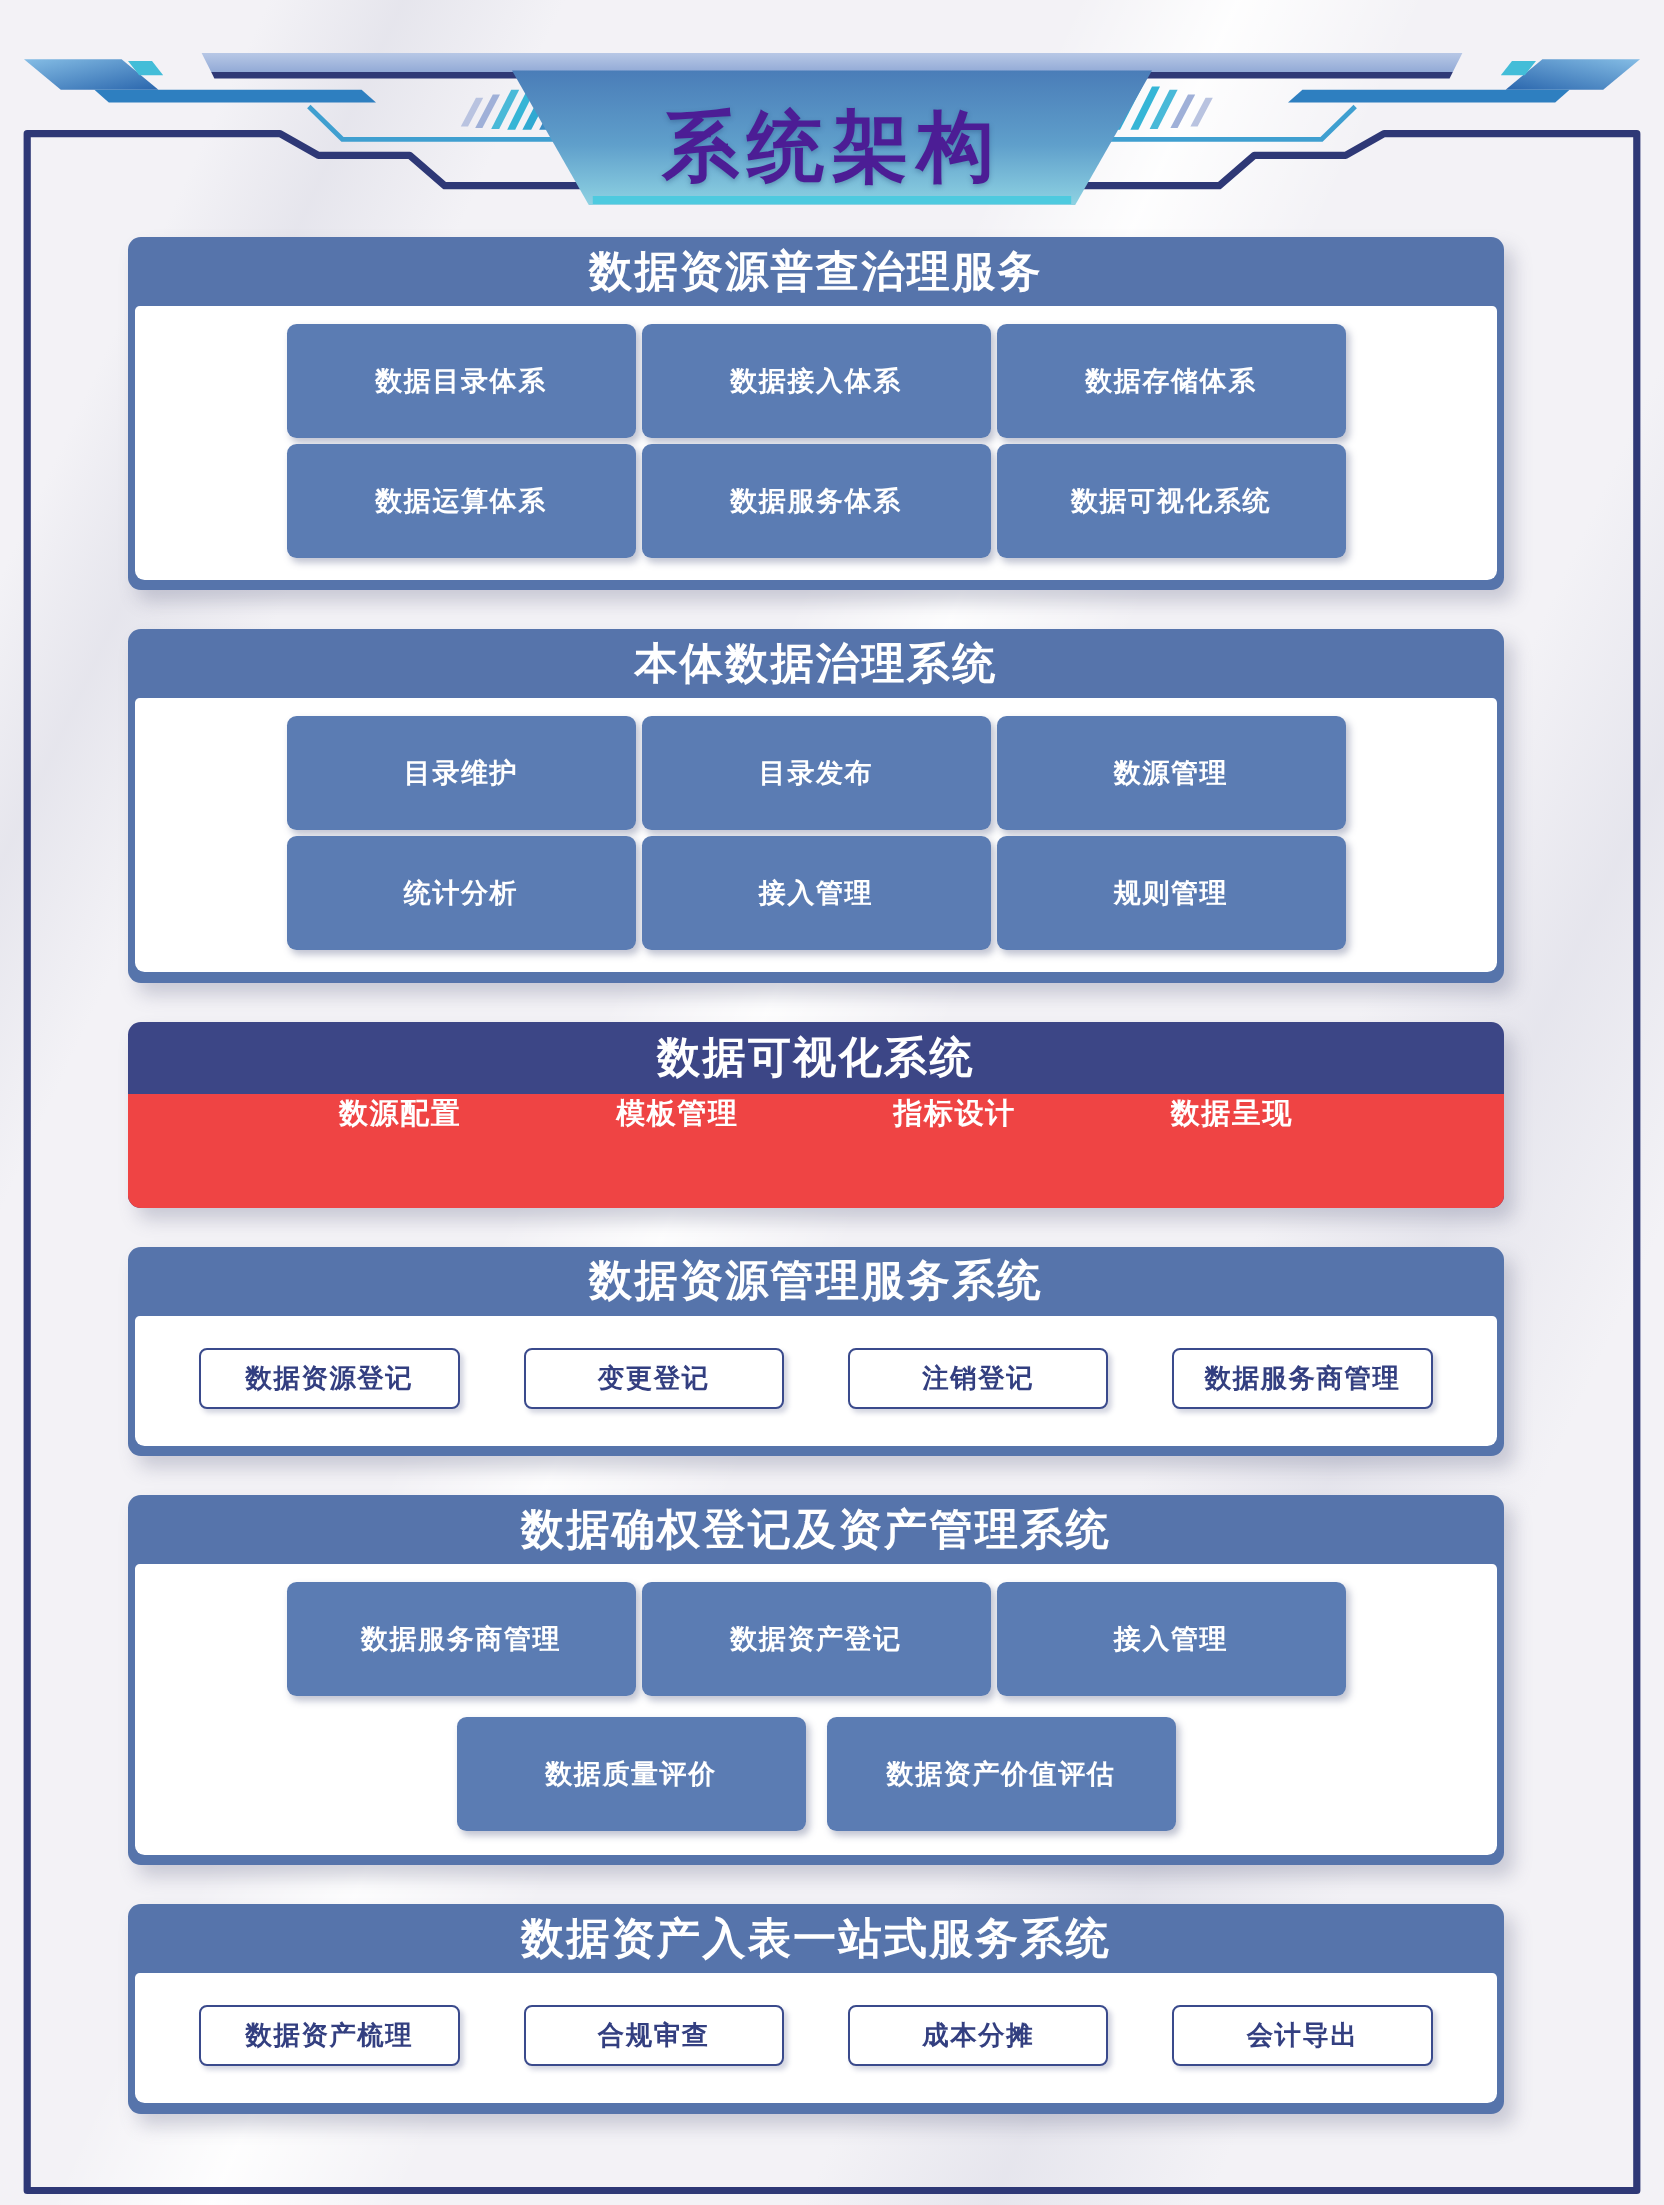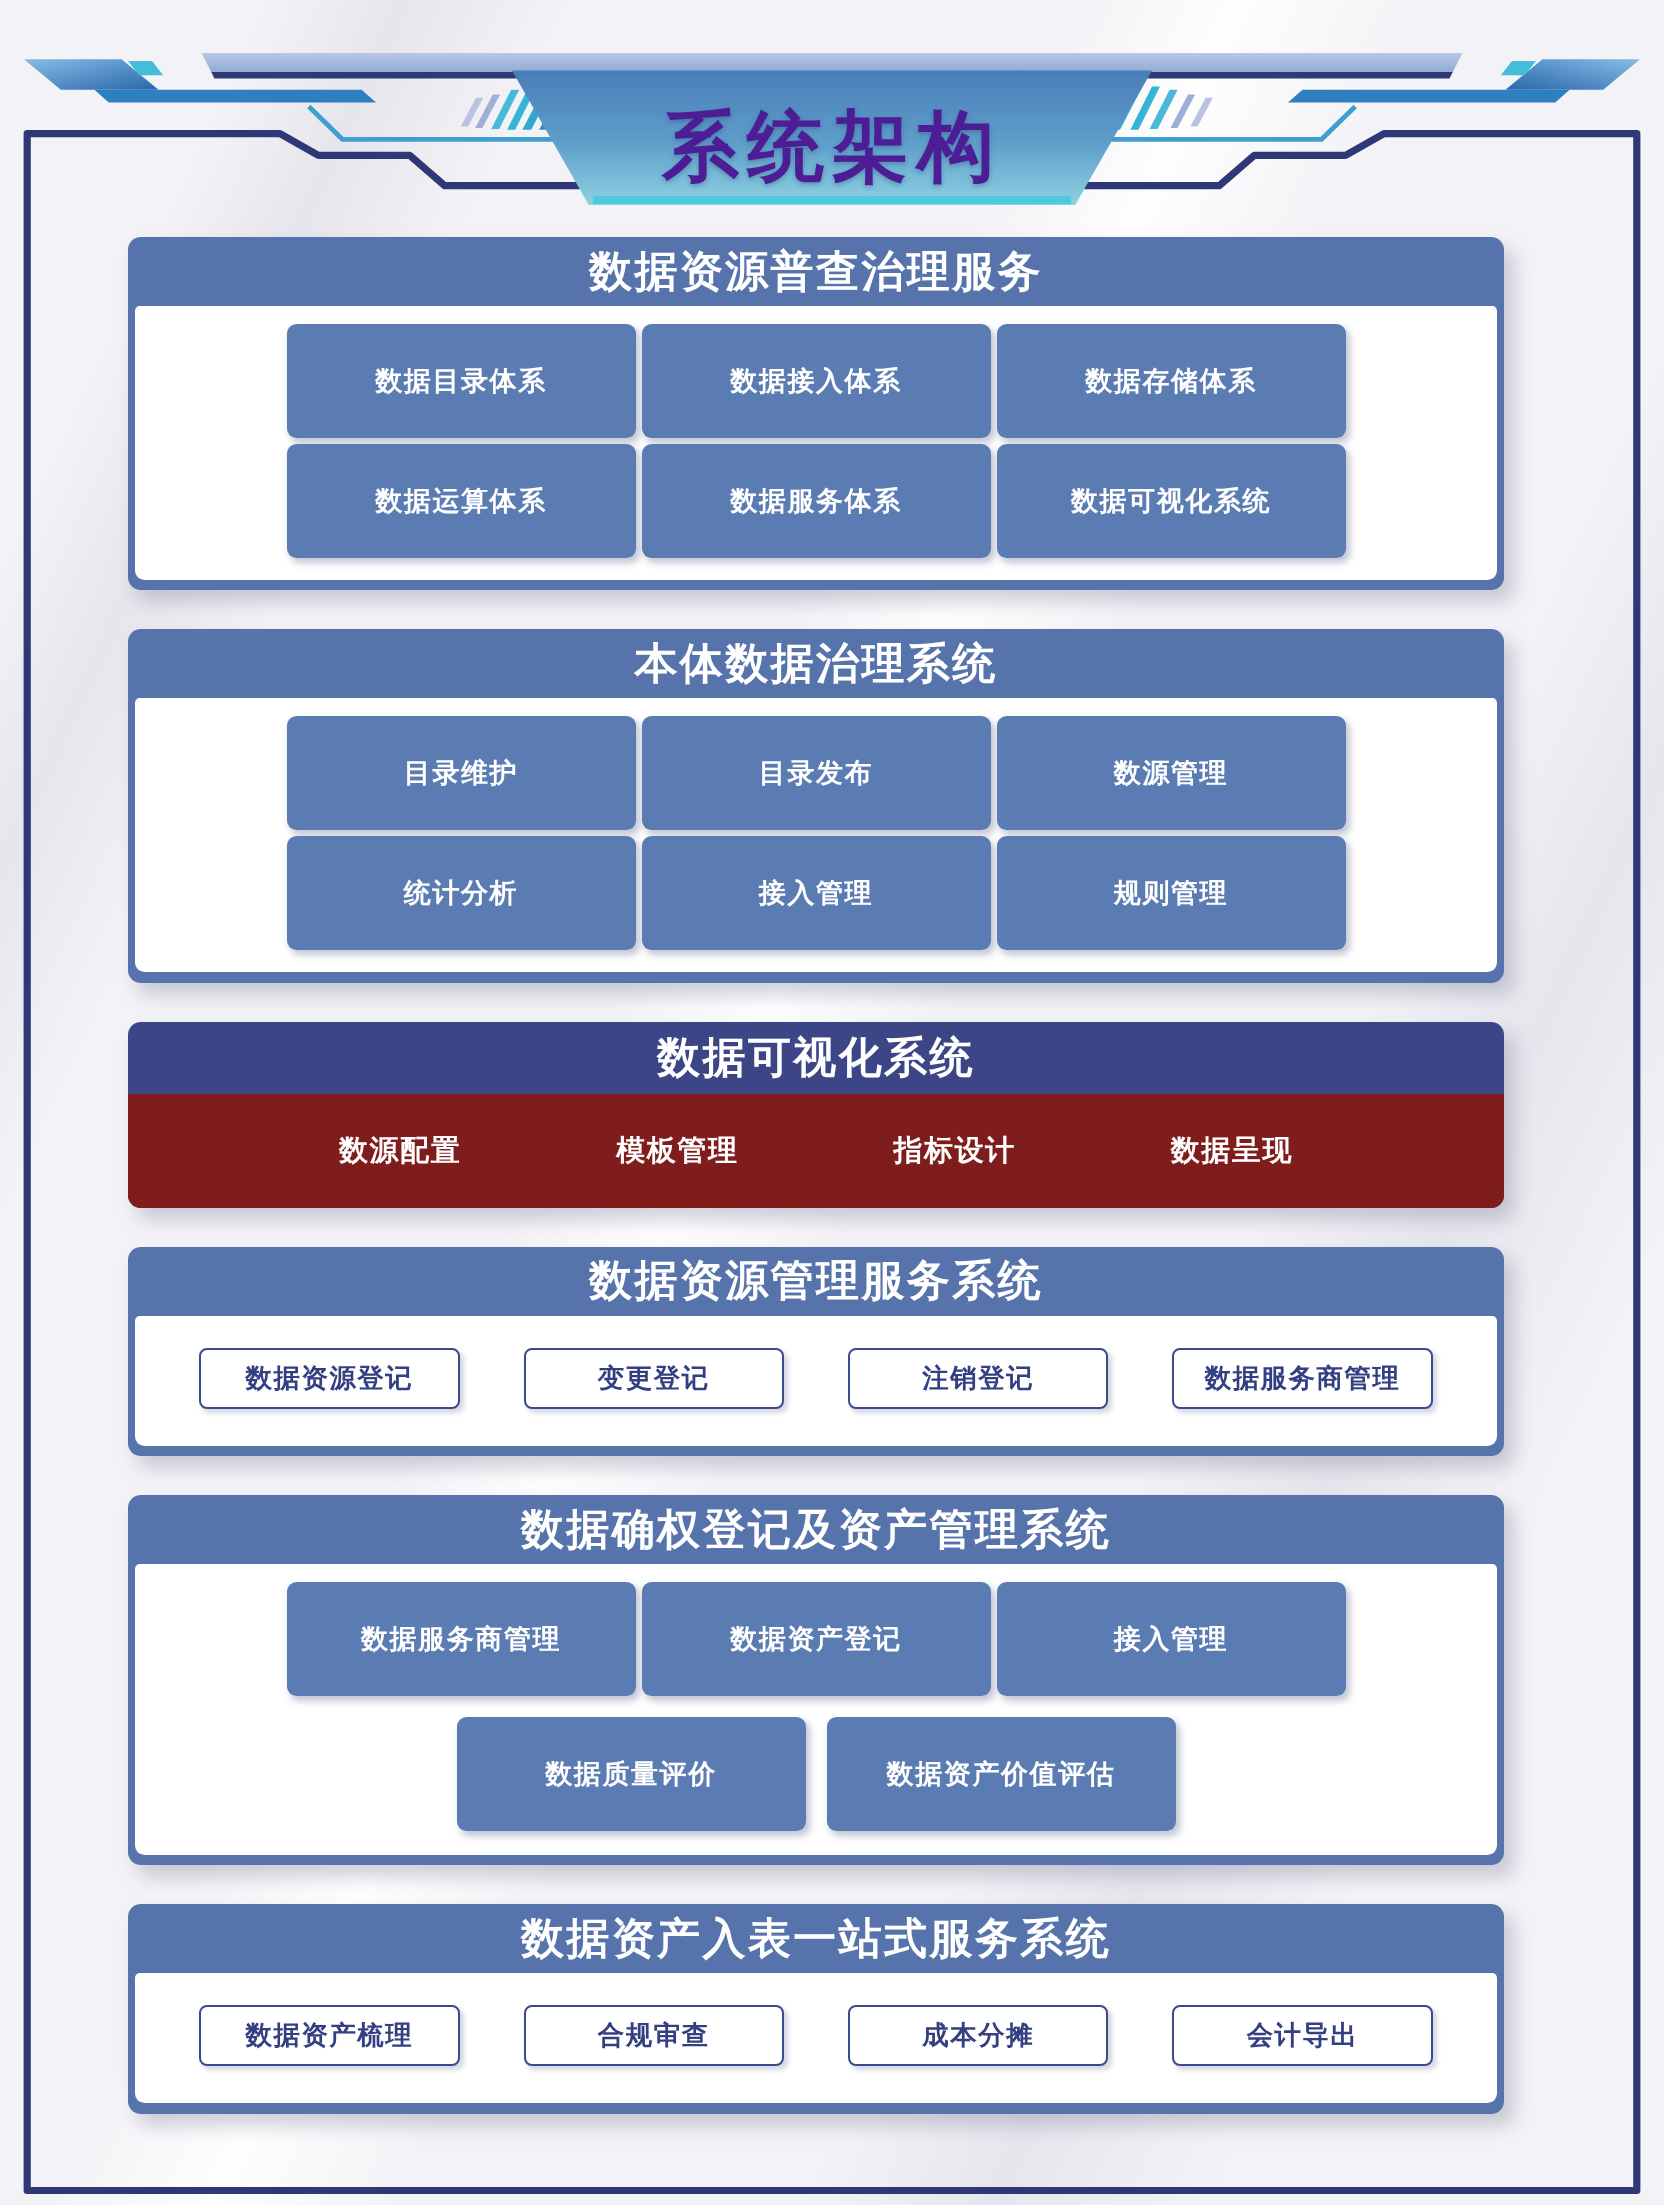--- a/index.html
+++ b/index.html
@@ -51,22 +51,22 @@
     display:flex; align-items:center; justify-content:center;
     color:#fff; font-size:27px; font-weight:bold; letter-spacing:1.6px;
     box-shadow:3.2px 4.8px 7.2px rgba(80,90,130,.35);
   }
   .row2 { display:flex; justify-content:center; gap:21px; padding:0 0 24px; }
   .row2 .card { width:349px; }
 
   .panel--navy { background:#3c4686; padding:0; }
   .panel--navy .panel-header { height:72px; }
   .panel-body--tint {
-    background:#7f1d1d; border-radius:0 0 12.8px 12.8px; height:114px;
-    display:flex; align-items:center; justify-content:space-evenly; padding:0 56px;
+    background:#ef4444; border-radius:0 0 12.8px 12.8px; height:114px;
+    display:flex; justify-content:space-evenly; padding:0 56px;
   }
   .vis-label { color:#fff; font-size:29px; font-weight:bold; letter-spacing:1.6px; }
 
   .outline-row { display:flex; justify-content:center; gap:64px; padding:32px 64px 37px; }
   .ocard {
     flex:1; max-width:306px; height:61px; background:#fff;
     border:2.4px solid #3a4a8c; border-radius:8px;
     display:flex; align-items:center; justify-content:center;
     color:#333f80; font-size:26.4px; font-weight:bold; letter-spacing:1.6px;
     box-shadow:3.2px 4px 5.6px rgba(60,70,120,.22);

